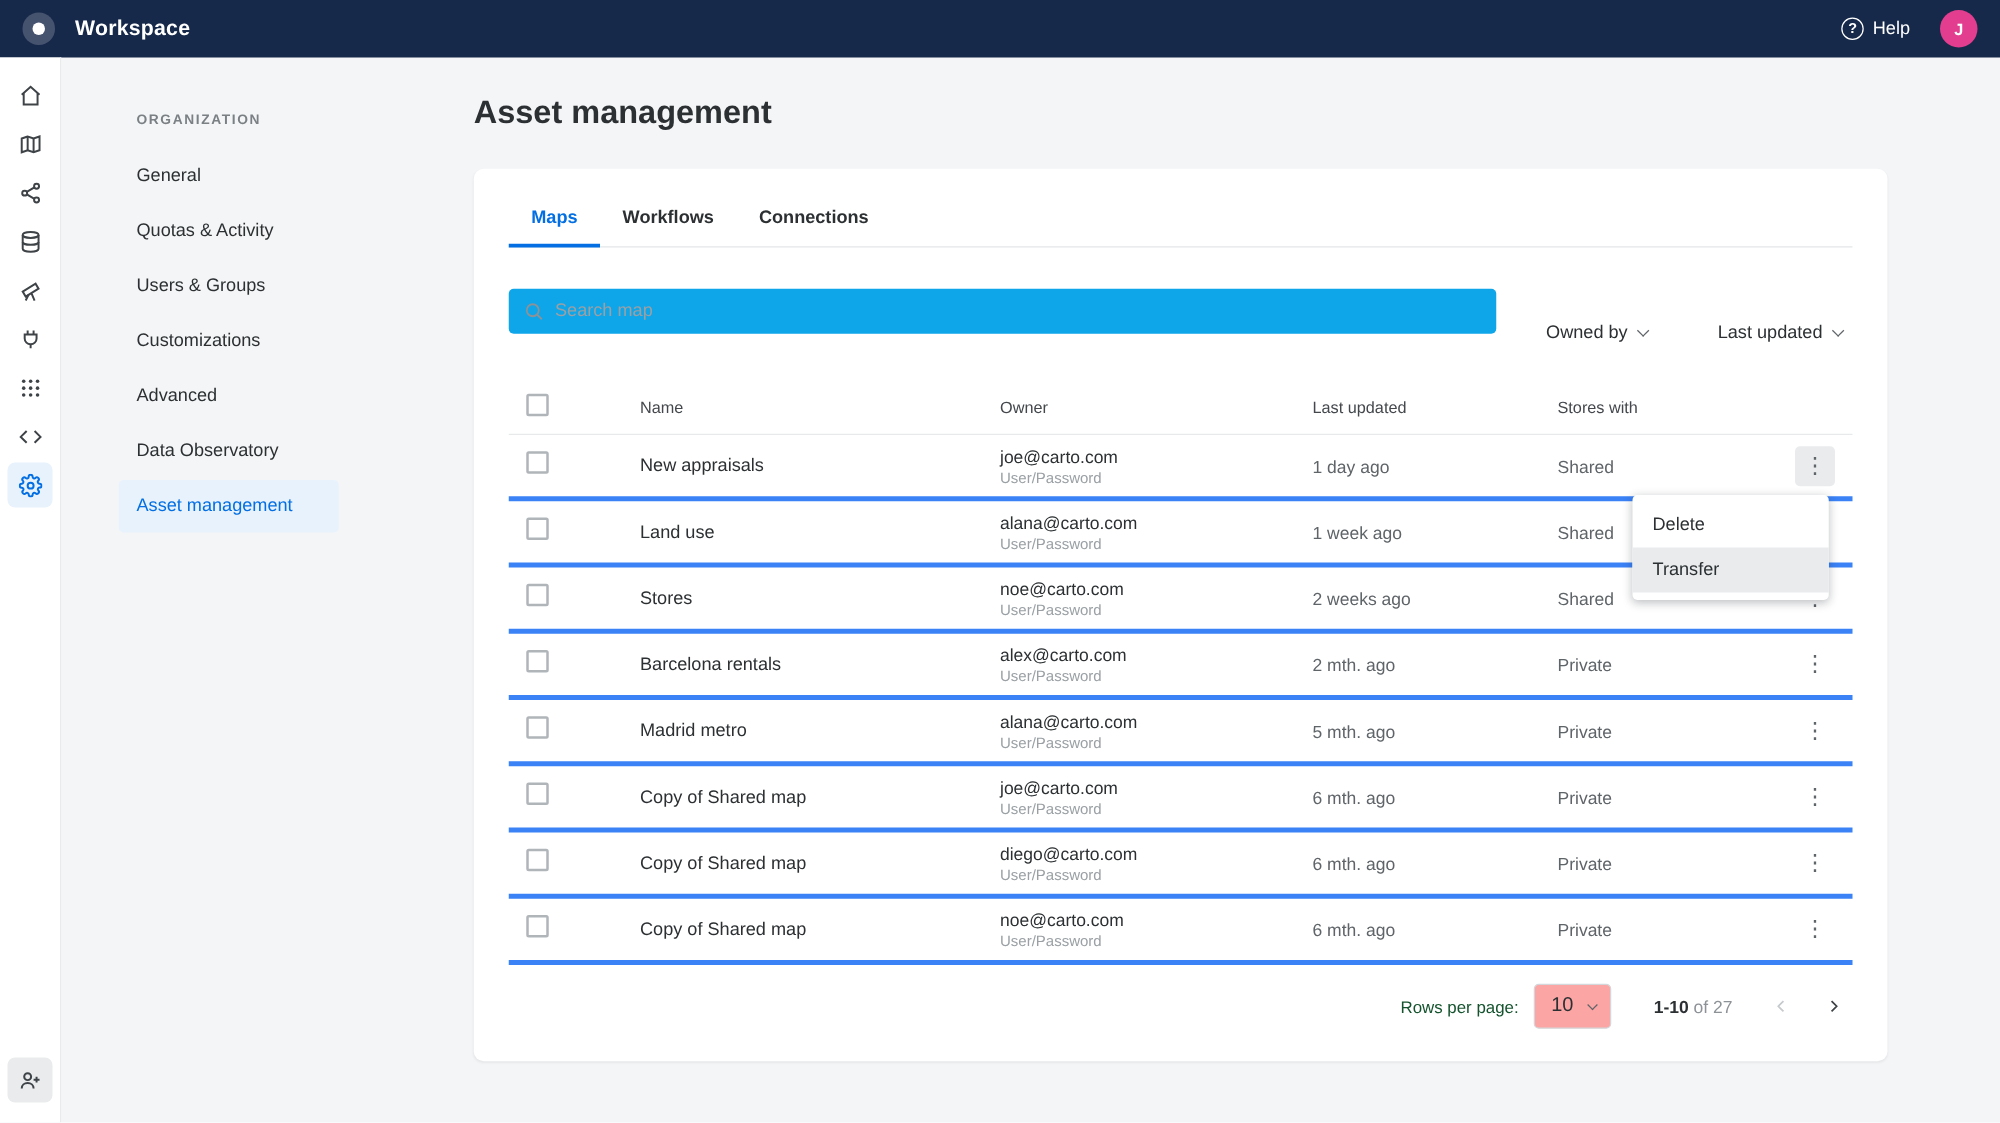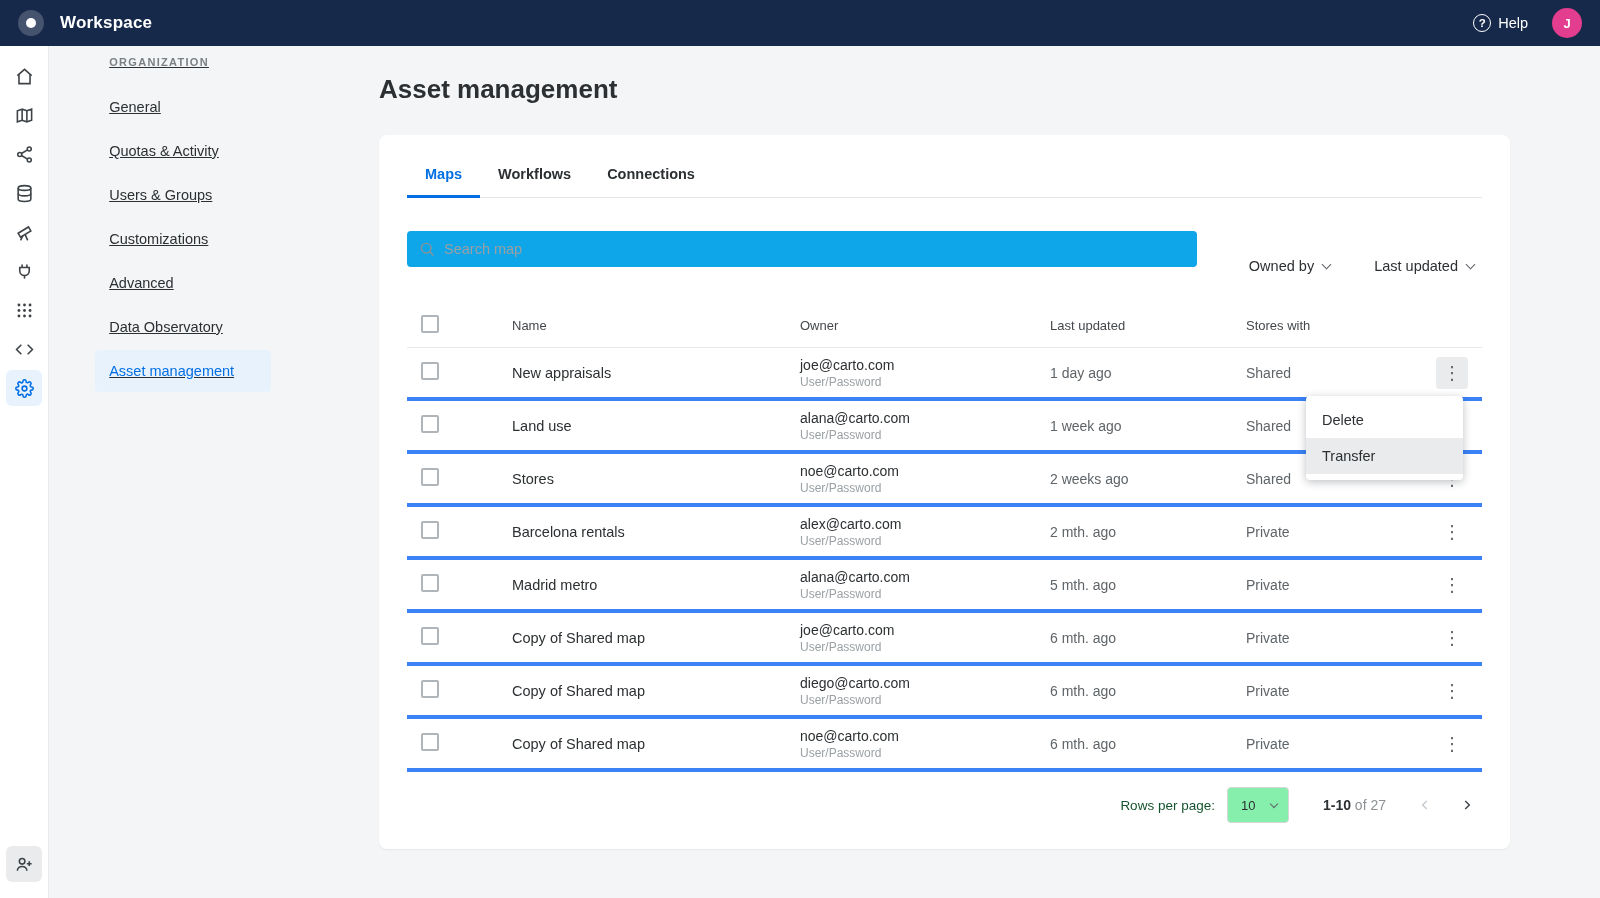--- a/index.html
+++ b/index.html
@@ -51,21 +51,21 @@
   .rail-icon {
     width: 36px; height: 36px; border-radius: 6px; color: #3e4347;
     display: flex; align-items: center; justify-content: center;
     margin-bottom: 3px; cursor: pointer;
   }
   .rail-icon svg { width: 19px; height: 19px; }
   .rail-icon.active { color: #036fe2; background: #e8f2fd; }
   .rail-icon.bottom { margin-top: auto; margin-bottom: 0; background: #e9ebec; }
 
   
-  .sidebar { width: 310px; padding-top: 10px; text-decoration: underline; }
+  .sidebar { width: 310px; padding-top: 44px; }
   .side-label {
     margin-left: 60px; font-size: 11px; font-weight: 700; color: #7a8084;
     letter-spacing: 1.3px; margin-bottom: 18px;
   }
   .side-item {
     margin-left: 46px; width: 176px; padding: 13px 14px; border-radius: 4px;
     font-size: 14.5px; color: #2c3032; margin-bottom: 2px; cursor: pointer;
     white-space: nowrap;
   }
   .side-item.active { background: #e8f2fd; color: #036fe2; }
@@ -94,21 +94,21 @@
   .search {
     flex: 0 0 790px; height: 36px; background: #0ea5e9; border-radius: 4px;
     display: flex; align-items: center; padding: 0 12px; gap: 9px;
   }
   .search svg { width: 16px; height: 16px; flex: 0 0 auto; }
   .search input {
     border: none; outline: none; background: transparent; flex: 1;
     font-size: 14.5px; font-family: "Liberation Sans", sans-serif; color: #2c3032;
   }
   .search input::placeholder { color: #9aa0a4; }
-  .filters { margin-left: auto; display: flex; gap: 44px; padding-right: 8px; margin-top: 34px; }
+  .filters { margin-left: auto; display: flex; gap: 56px; padding-right: 8px; margin-top: 34px; }
   .filter { display: flex; align-items: center; gap: 9px; font-size: 14.5px; font-weight: 500; cursor: pointer; }
   .chev {
     width: 7px; height: 7px; border-right: 1.6px solid #5f6468; border-bottom: 1.6px solid #5f6468;
     transform: rotate(45deg); margin-top: -4px;
   }
 
   
   .table { margin-top: 30px; }
   .thead, .trow {
     display: grid;
@@ -136,21 +136,21 @@
 
   
   .pagination {
     display: flex; align-items: center; justify-content: flex-end;
     margin-top: 14px; height: 38px; gap: 0;
   }
   .rpp-label { font-size: 13.5px; color: #14532d; margin-right: 12px; }
   .select {
     width: 62px; height: 36px; border: 1px solid #d4d7d9; border-radius: 4px;
     display: flex; align-items: center; justify-content: space-between;
-    padding: 0 11px 0 13px; font-size: 13px; cursor: pointer; background: #86efac;
+    padding: 0 11px 0 13px; font-size: 16px; cursor: pointer; background: #fca5a5;
   }
   .select .chev { margin-top: -2px; width: 6px; height: 6px; }
   .range { margin-left: 34px; font-size: 14px; }
   .range b { font-weight: 700; color: #2c3032; }
   .range span { color: #8d9296; }
   .page-btn {
     width: 30px; height: 30px; border: none; background: transparent; cursor: pointer;
     display: flex; align-items: center; justify-content: center;
   }
   .page-btn.prev { margin-left: 24px; color: #c6cacd; }

